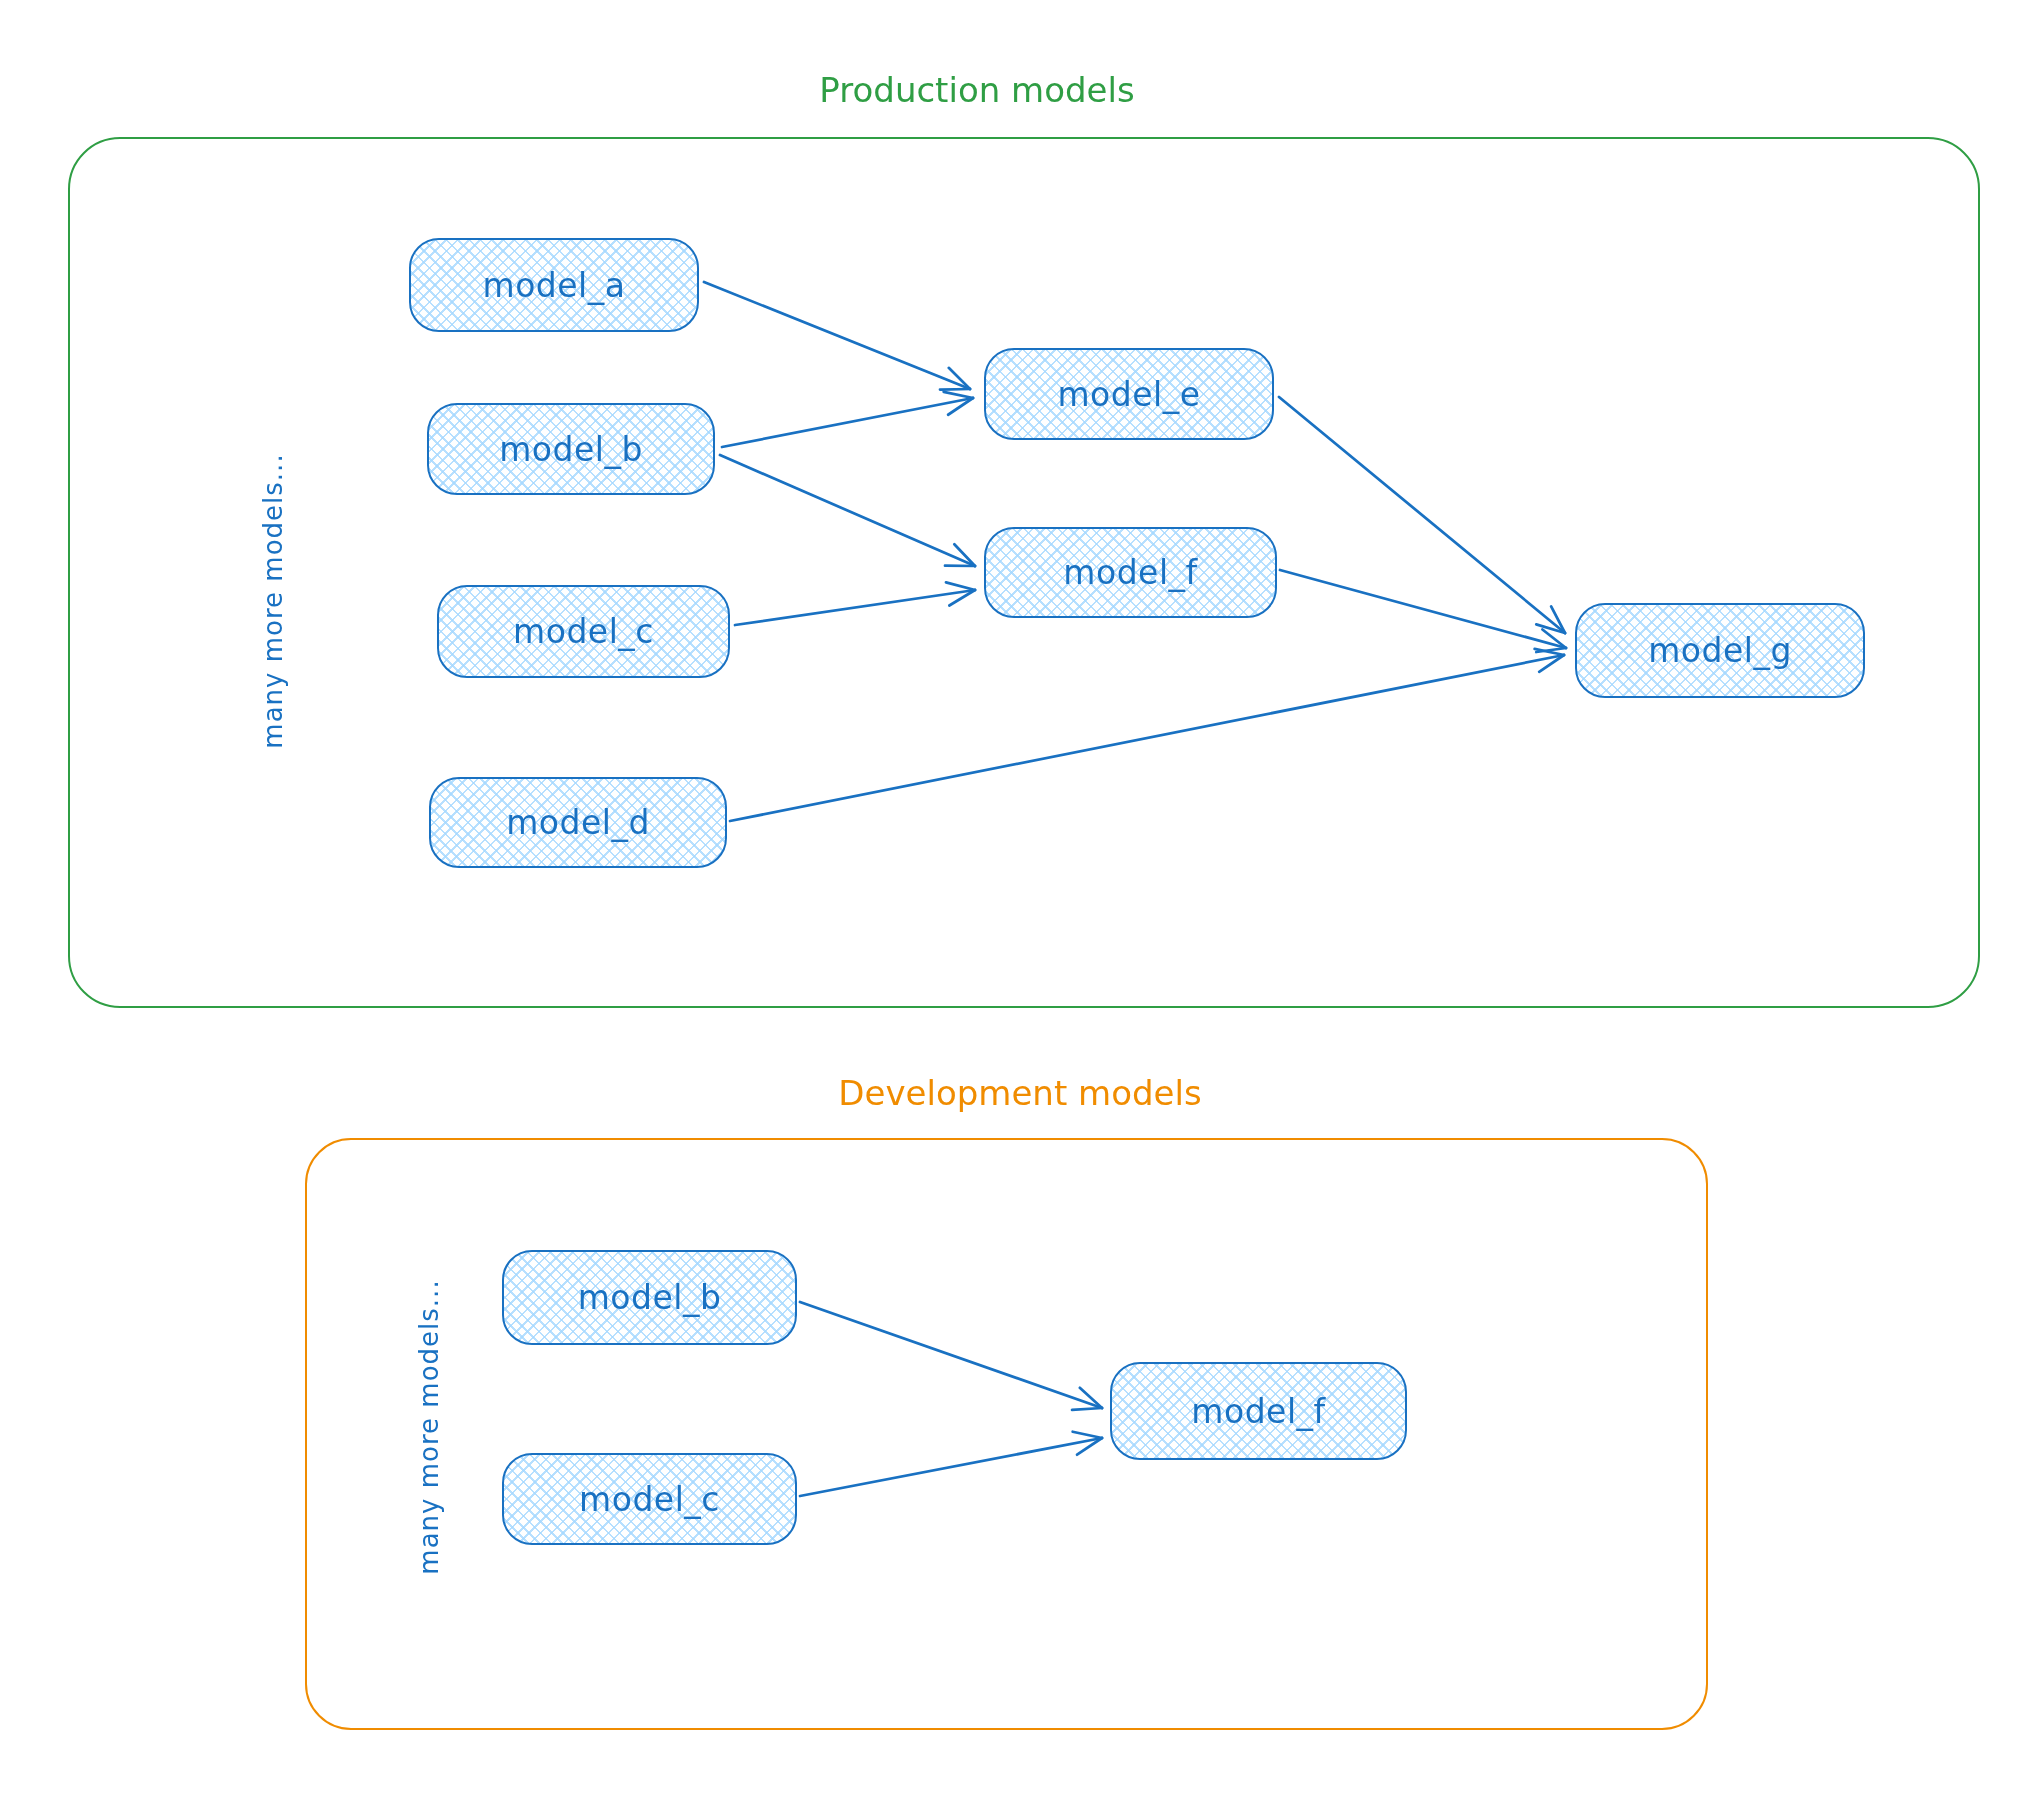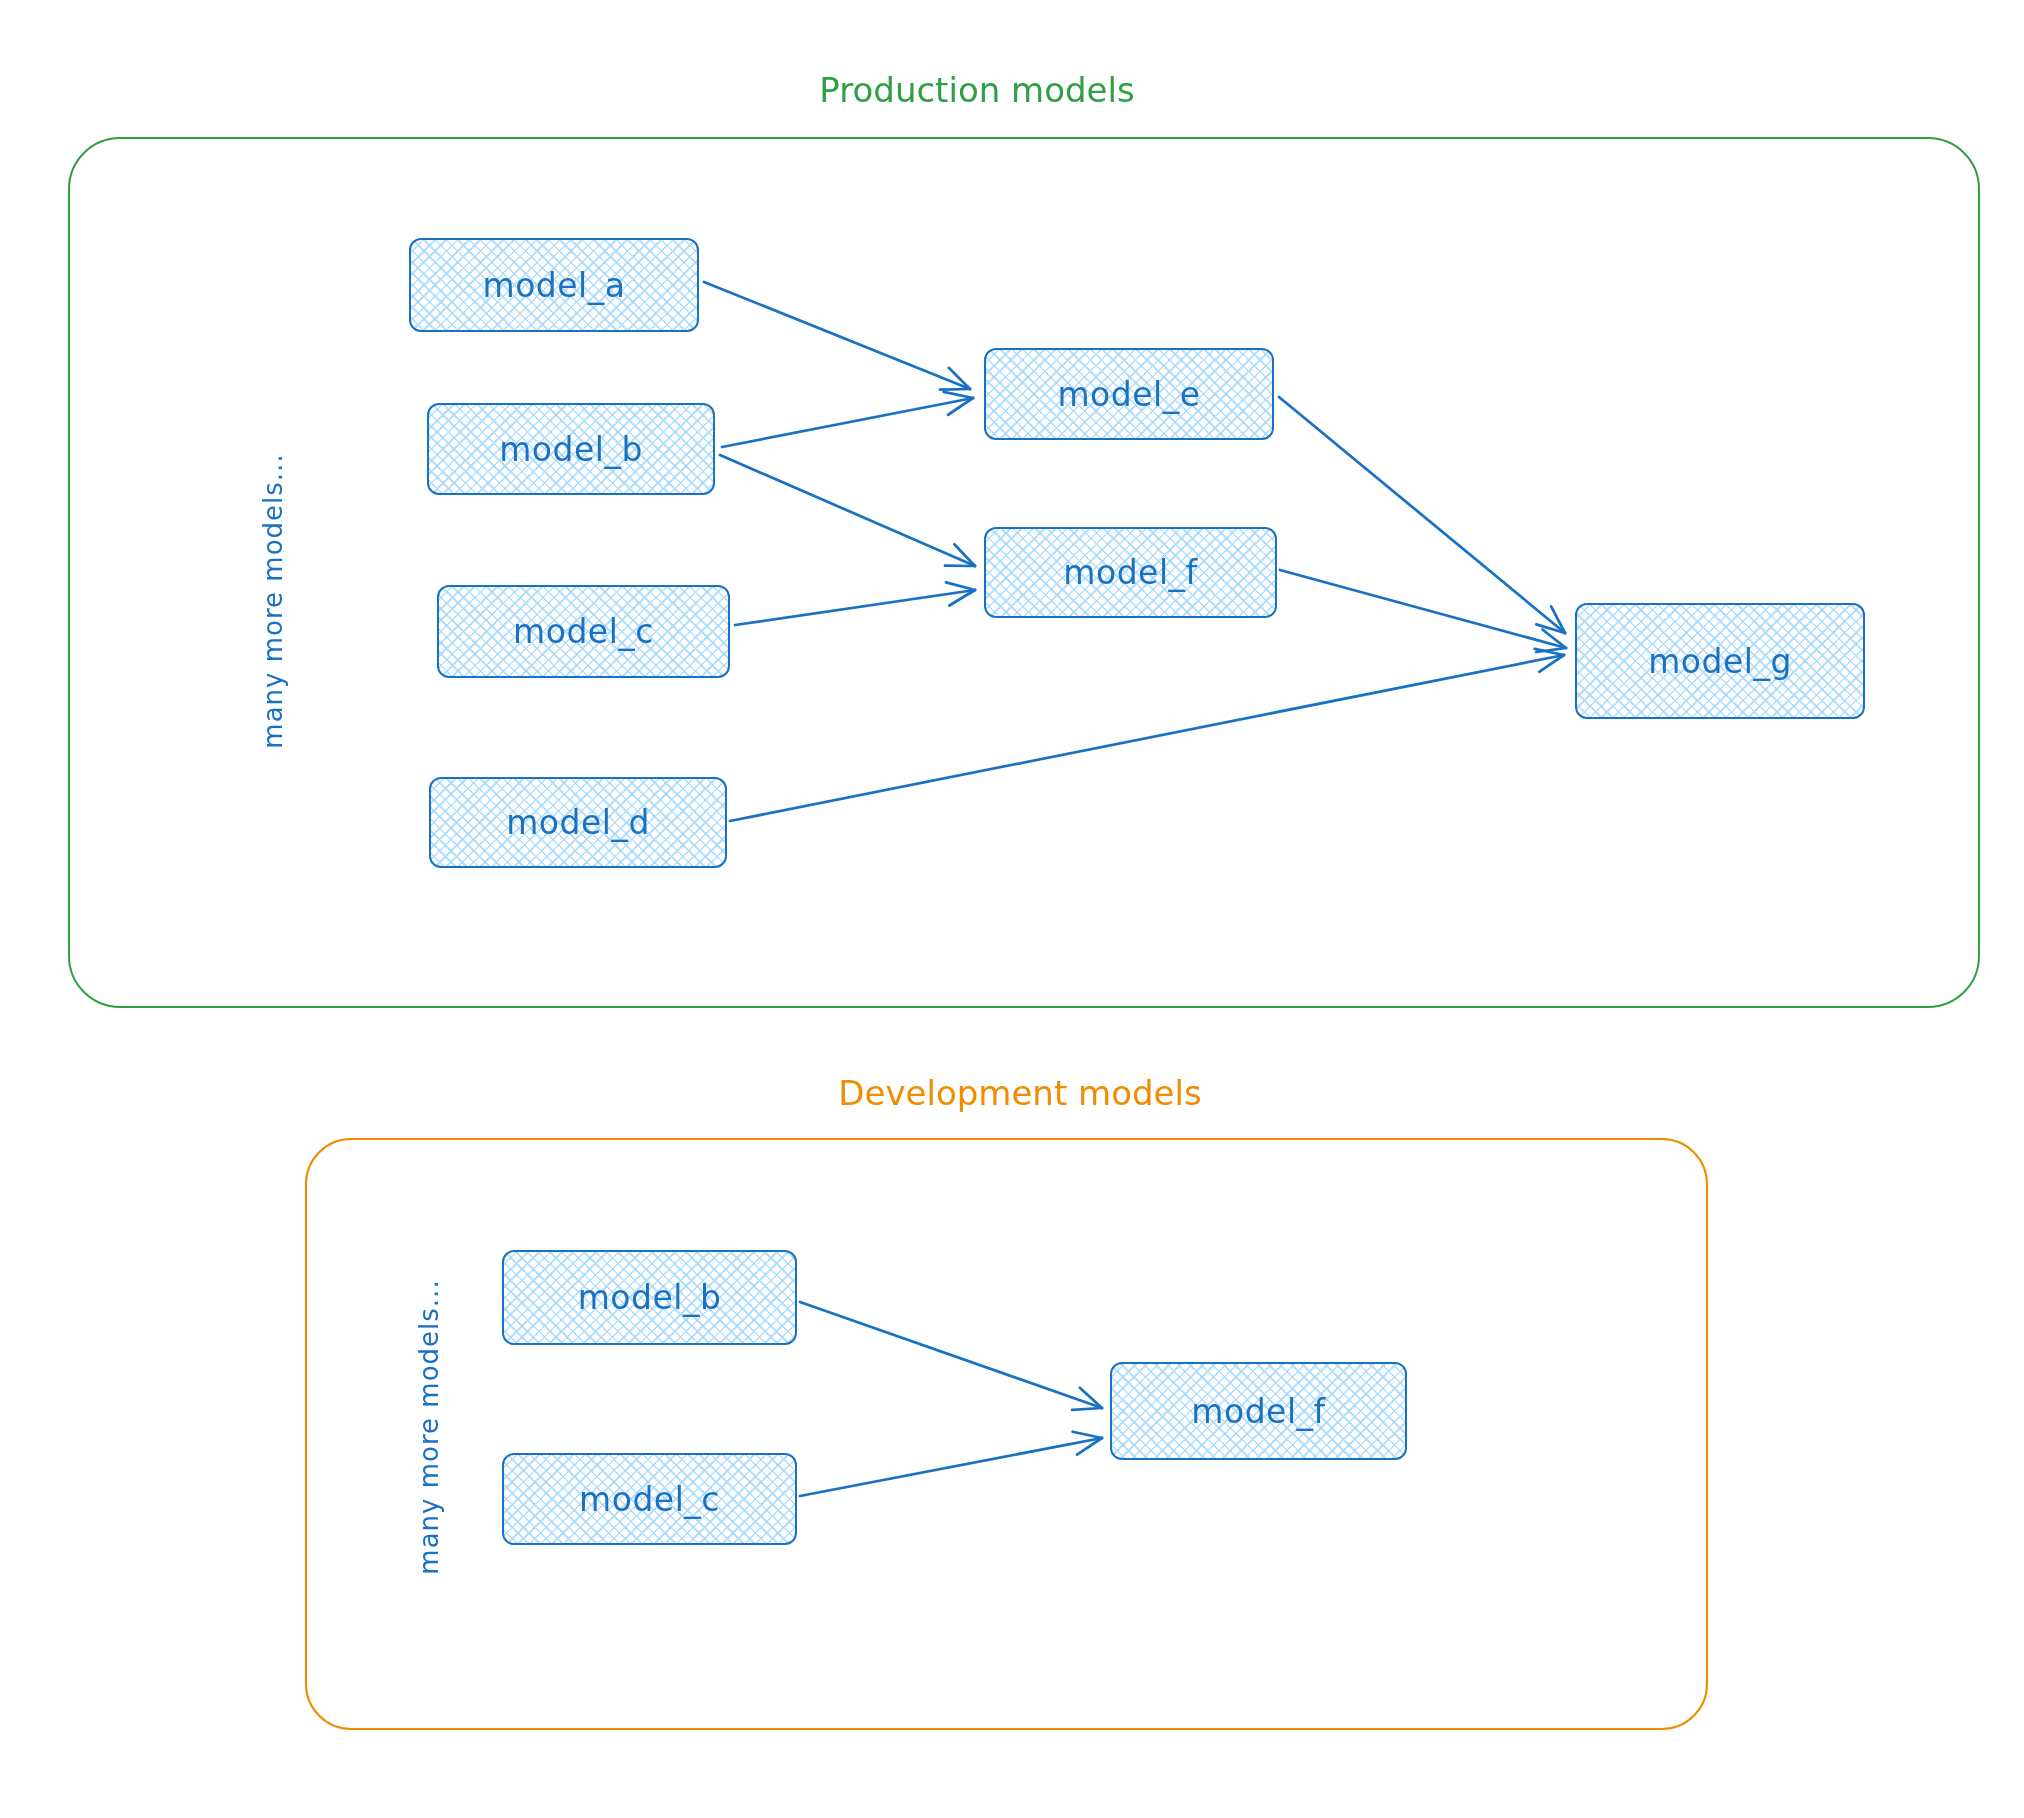--- a/index.html
+++ b/index.html
@@ -23,21 +23,21 @@
   #edges {
     position: absolute;
     left: 0; top: 0;
     z-index: 2;
   }
 
   .node {
     position: absolute;
     box-sizing: border-box;
     border: 2.5px solid var(--stroke, #1971c2);
-    border-radius: 12px;
+    border-radius: 30px;
     background:
       repeating-linear-gradient(45deg,  var(--fill, #a5d8ff) 0 1.8px, transparent 1.8px 8px),
       repeating-linear-gradient(135deg, var(--fill, #a5d8ff) 0 1.8px, transparent 1.8px 8px),
       #ffffff;
     display: flex;
     align-items: center;
     justify-content: center;
     z-index: 3;
   }
 
@@ -117,21 +117,21 @@
     </div>
     <div class="node" style="left: 397px; top: 777px; width: 298px; height: 91px;">
       <span class="node-label">model_d</span>
     </div>
     <div class="node" style="left: 952px; top: 348px; width: 290px; height: 92px;">
       <span class="node-label">model_e</span>
     </div>
     <div class="node" style="left: 952px; top: 527px; width: 293px; height: 91px;">
       <span class="node-label">model_f</span>
     </div>
-    <div class="node" style="left: 1543px; top: 603px; width: 290px; height: 116px;">
+    <div class="node" style="left: 1543px; top: 603px; width: 290px; height: 95px;">
       <span class="node-label">model_g</span>
     </div>
     <div class="node" style="left: 470px; top: 1250px; width: 295px; height: 95px;">
       <span class="node-label">model_b</span>
     </div>
     <div class="node" style="left: 470px; top: 1453px; width: 295px; height: 92px;">
       <span class="node-label">model_c</span>
     </div>
     <div class="node" style="left: 1078px; top: 1362px; width: 297px; height: 98px;">
       <span class="node-label">model_f</span>

